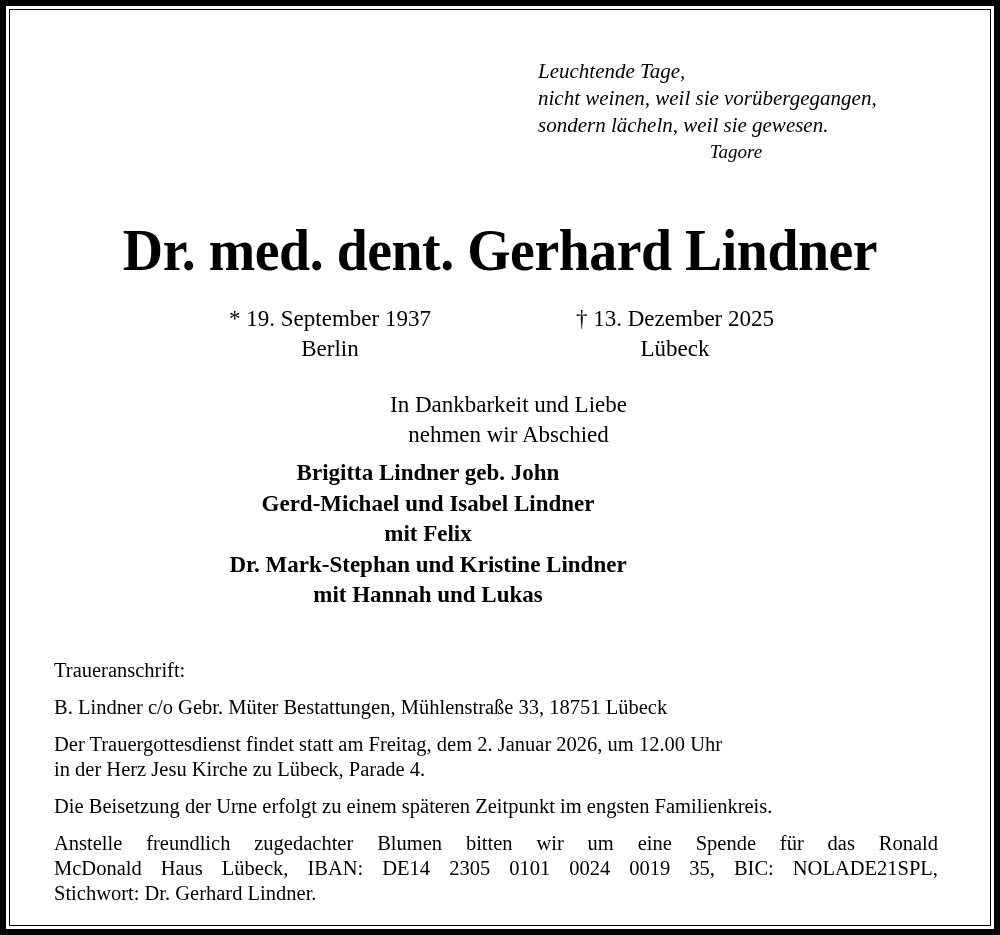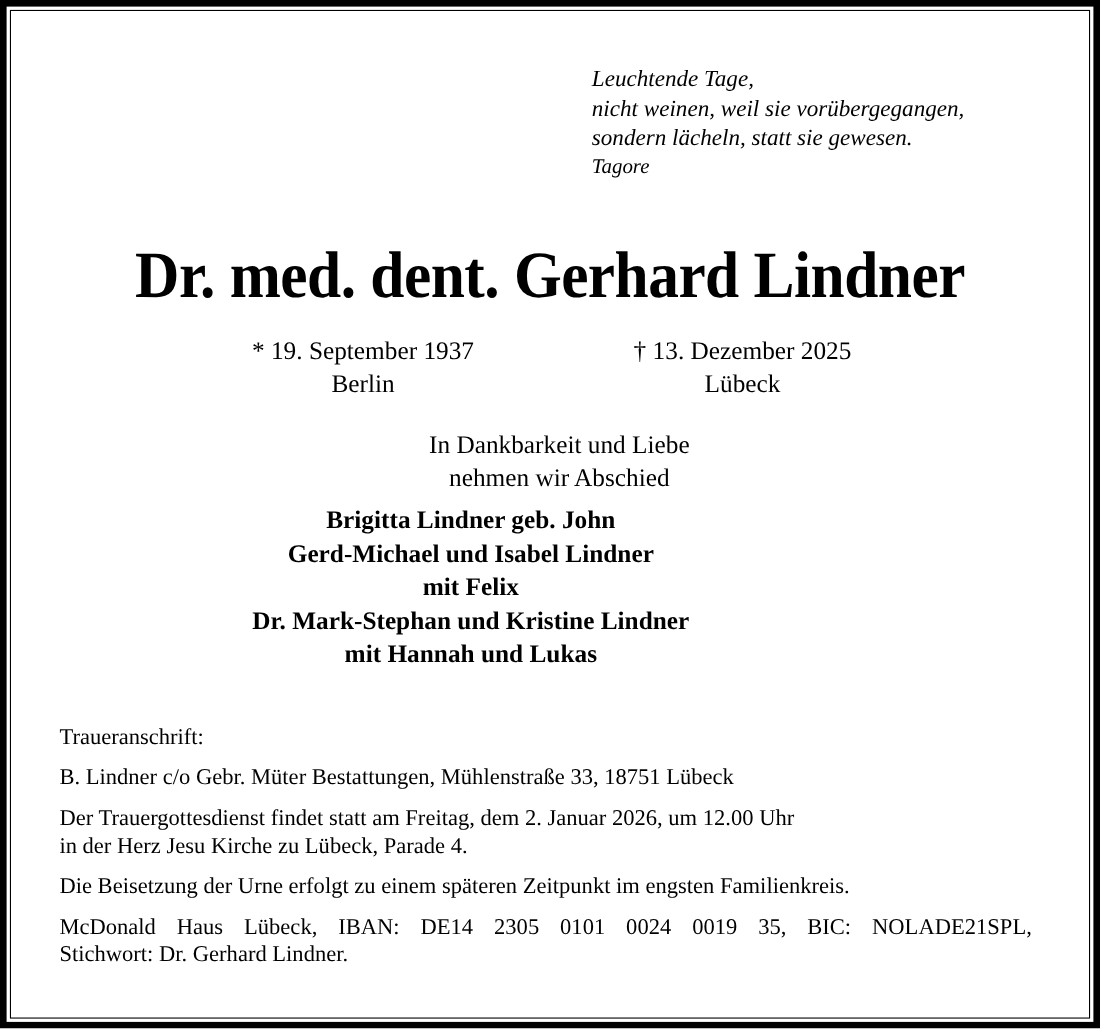--- a/index.html
+++ b/index.html
@@ -3,21 +3,21 @@
   <meta charset="utf-8">
   <style>
     html, body { margin: 0; padding: 0; background: #ffffff; }
     body { width: 1000px; height: 935px; position: relative; overflow: hidden; font-family: "Liberation Serif", serif; color: #000; }
     .frame-outer { position: absolute; left: 0; top: 0; width: 1000px; height: 935px; background: #000; box-sizing: border-box; }
     .frame-gap { position: absolute; left: 6px; top: 6px; right: 6px; bottom: 6px; background: #fff; }
     .frame-inner { position: absolute; left: 9px; top: 9px; right: 9px; bottom: 9px; border: 1.5px solid #000; background: #fff; box-sizing: border-box; }
 
     .quote { position: absolute; left: 538px; top: 58px; width: 400px; font-style: italic; font-size: 21px; line-height: 27px; }
     .quote .line { display: block; white-space: nowrap; }
-    .quote .author { display: block; text-align: left; width: 396px; font-size: 19px; line-height: 26px; }
+    .quote .author { display: block; text-align: center; width: 396px; font-size: 19px; line-height: 26px; }
 
     .name { position: absolute; left: 0; top: 212px; width: 1000px; text-align: center; font-weight: bold; font-size: 60px; line-height: 76px; letter-spacing: -0.5px; transform: scaleX(0.93); transform-origin: center; }
 
     .dates { position: absolute; top: 304px; font-size: 23px; line-height: 30px; text-align: center; }
     .dates.birth { left: 190px; width: 280px; }
     .dates.death { left: 540px; width: 270px; }
     .dates span { display: block; white-space: nowrap; }
 
     .farewell { position: absolute; left: 0; top: 390px; width: 1000px; text-align: center; font-size: 23px; line-height: 30px; }
     .farewell span { display: block; margin-left: 17px; }
@@ -34,21 +34,21 @@
 </head>
 <body>
 
 <div class="frame-outer"></div>
 <div class="frame-gap"></div>
 <div class="frame-inner"></div>
 
 <div class="quote">
   <span class="line">Leuchtende Tage,</span>
   <span class="line">nicht weinen, weil sie vorübergegangen,</span>
-  <span class="line">sondern lächeln, statt sie gewesen.</span>
+  <span class="line">sondern lächeln, weil sie gewesen.</span>
   <span class="author">Tagore</span>
 </div>
 
 <div class="name">Dr. med. dent. Gerhard Lindner</div>
 
 <div class="dates birth">
   <span>* 19. September 1937</span>
   <span>Berlin</span>
 </div>
 <div class="dates death">
@@ -71,16 +71,17 @@
 
 <div class="info">
   <p class="tight">Traueranschrift:</p>
   <p class="tight">B. Lindner c/o Gebr. Müter Bestattungen, Mühlenstraße 33, 18751 Lübeck</p>
   <p class="tight">
     <span class="line">Der Trauergottesdienst findet statt am Freitag, dem 2. Januar 2026, um 12.00 Uhr</span>
     <span class="line">in der Herz Jesu Kirche zu Lübeck, Parade 4.</span>
   </p>
   <p class="tight">Die Beisetzung der Urne erfolgt zu einem späteren Zeitpunkt im engsten Familienkreis.</p>
   <p>
+    <span class="justify-line">Anstelle freundlich zugedachter Blumen bitten wir um eine Spende für das Ronald</span>
     <span class="justify-line">McDonald Haus Lübeck, IBAN: DE14 2305 0101 0024 0019 35, BIC: NOLADE21SPL,</span>
     <span class="line">Stichwort: Dr. Gerhard Lindner.</span>
   </p>
 </div>
 
 </body></html>

